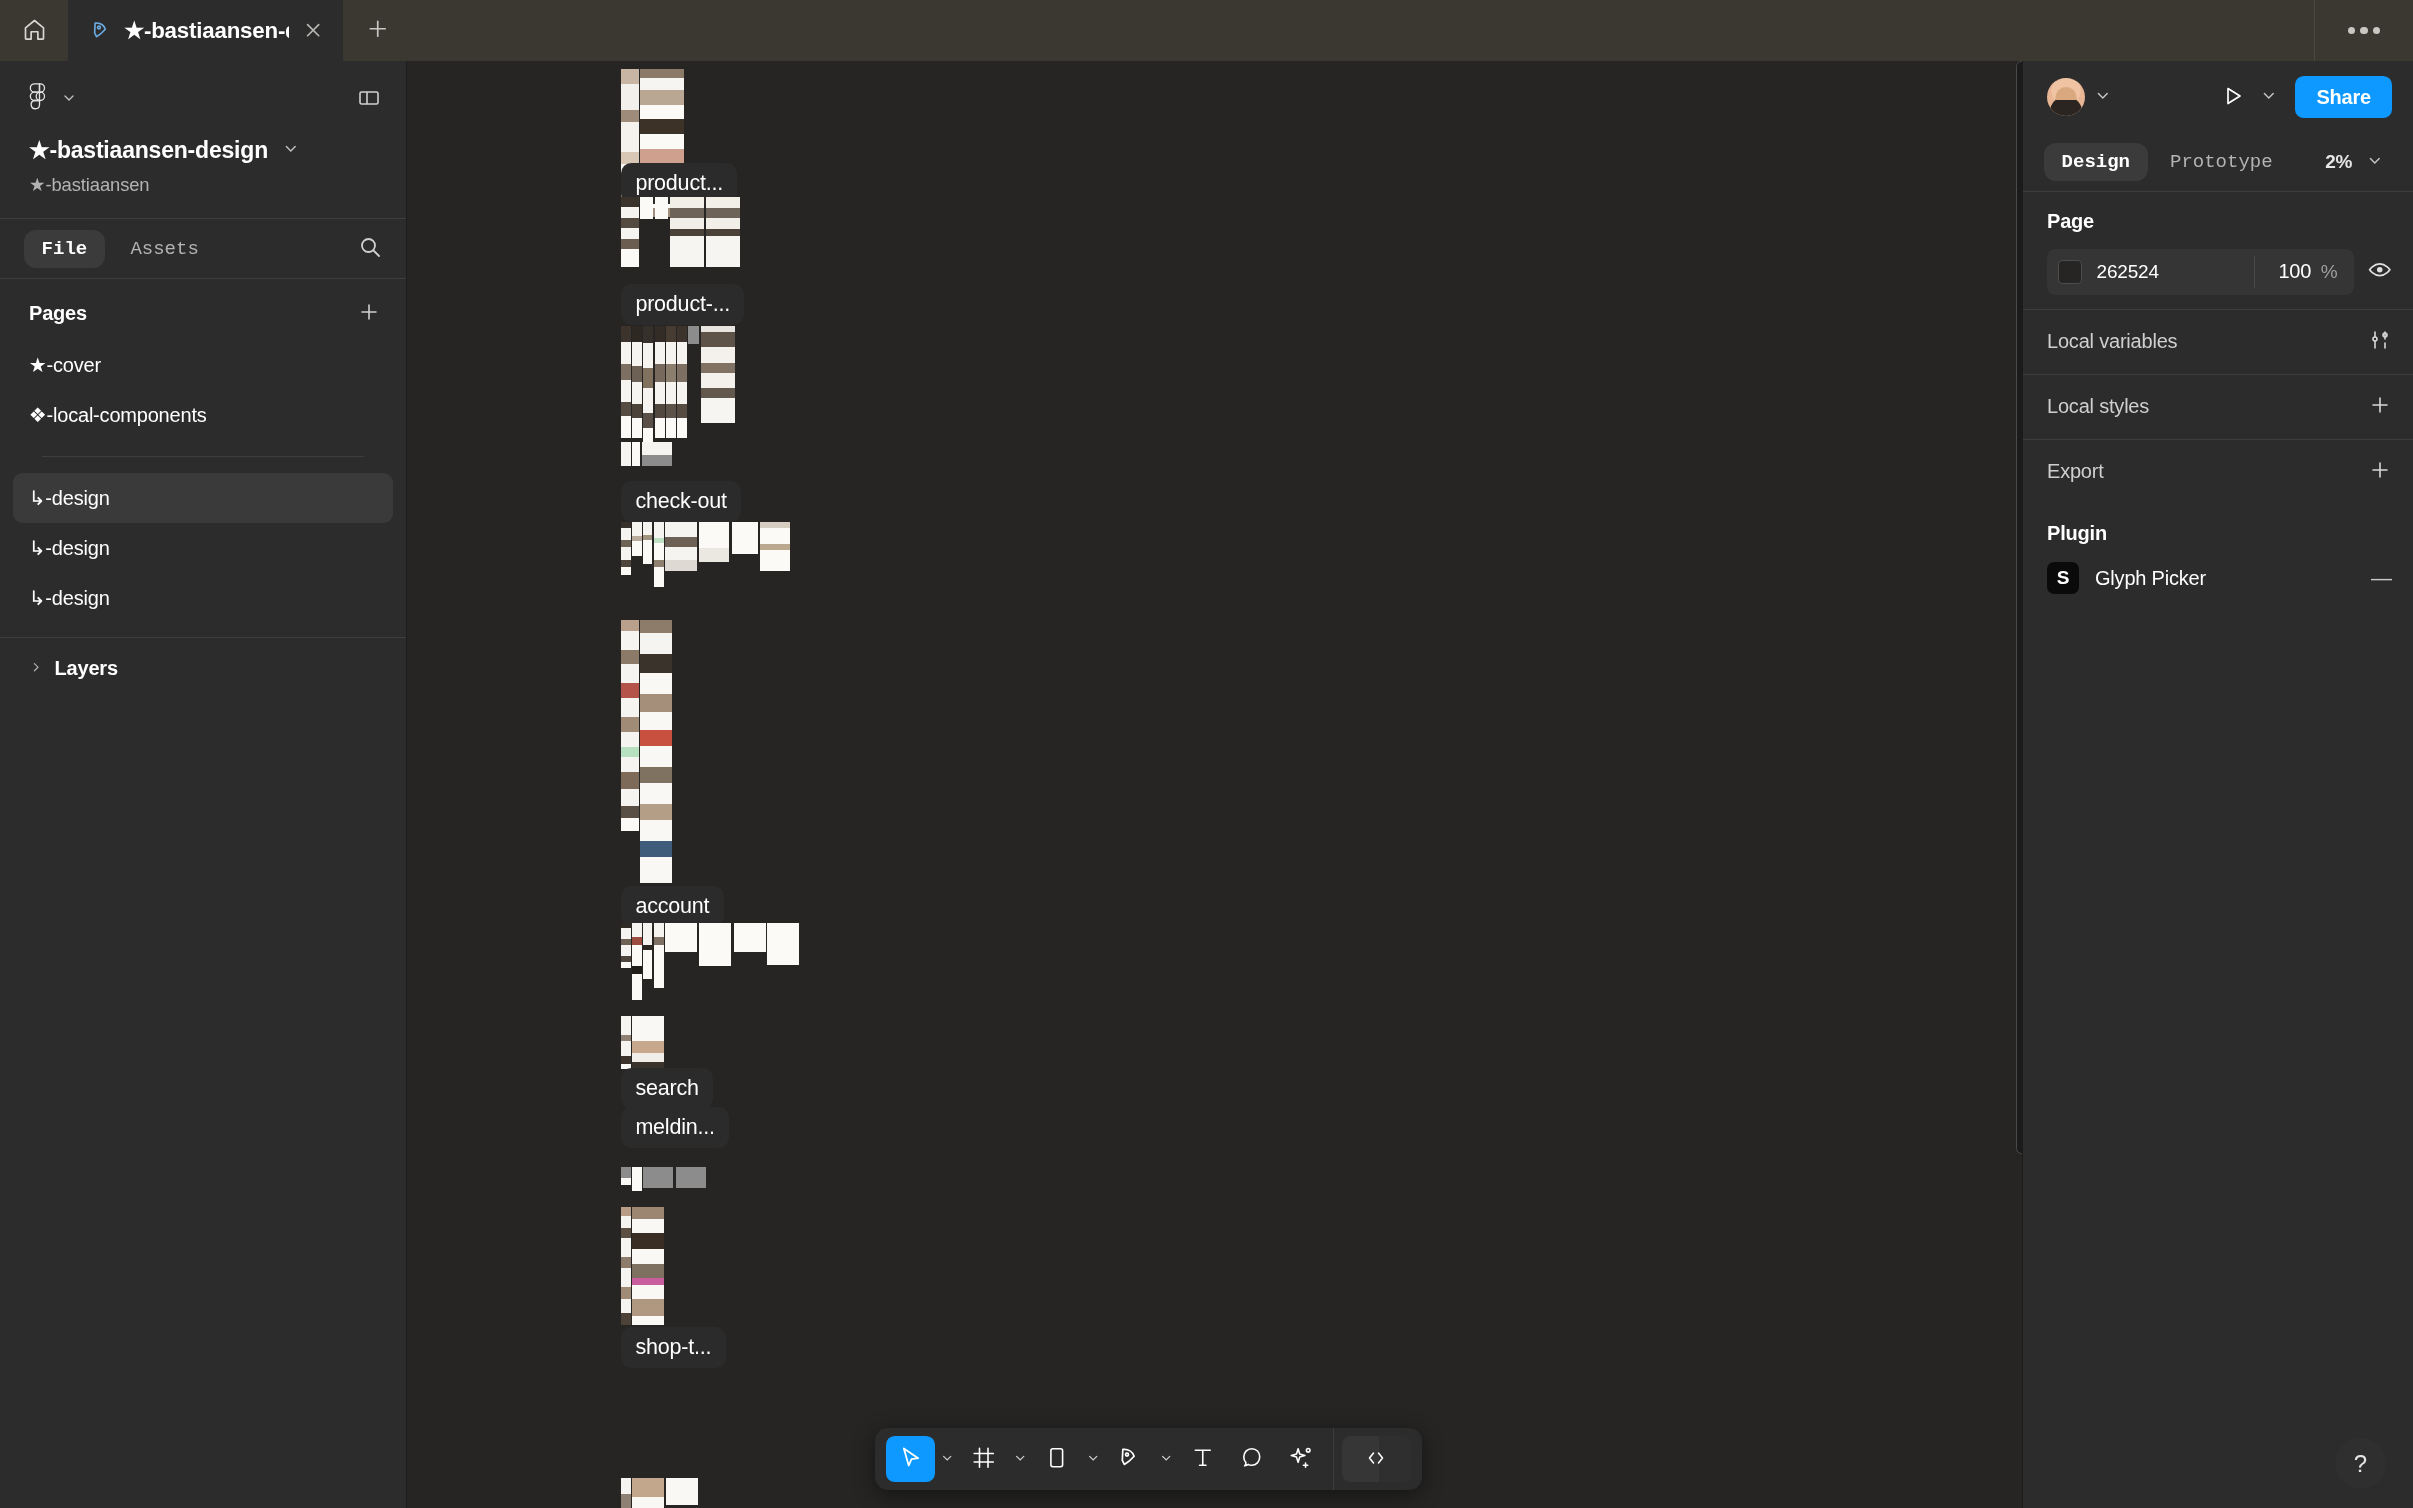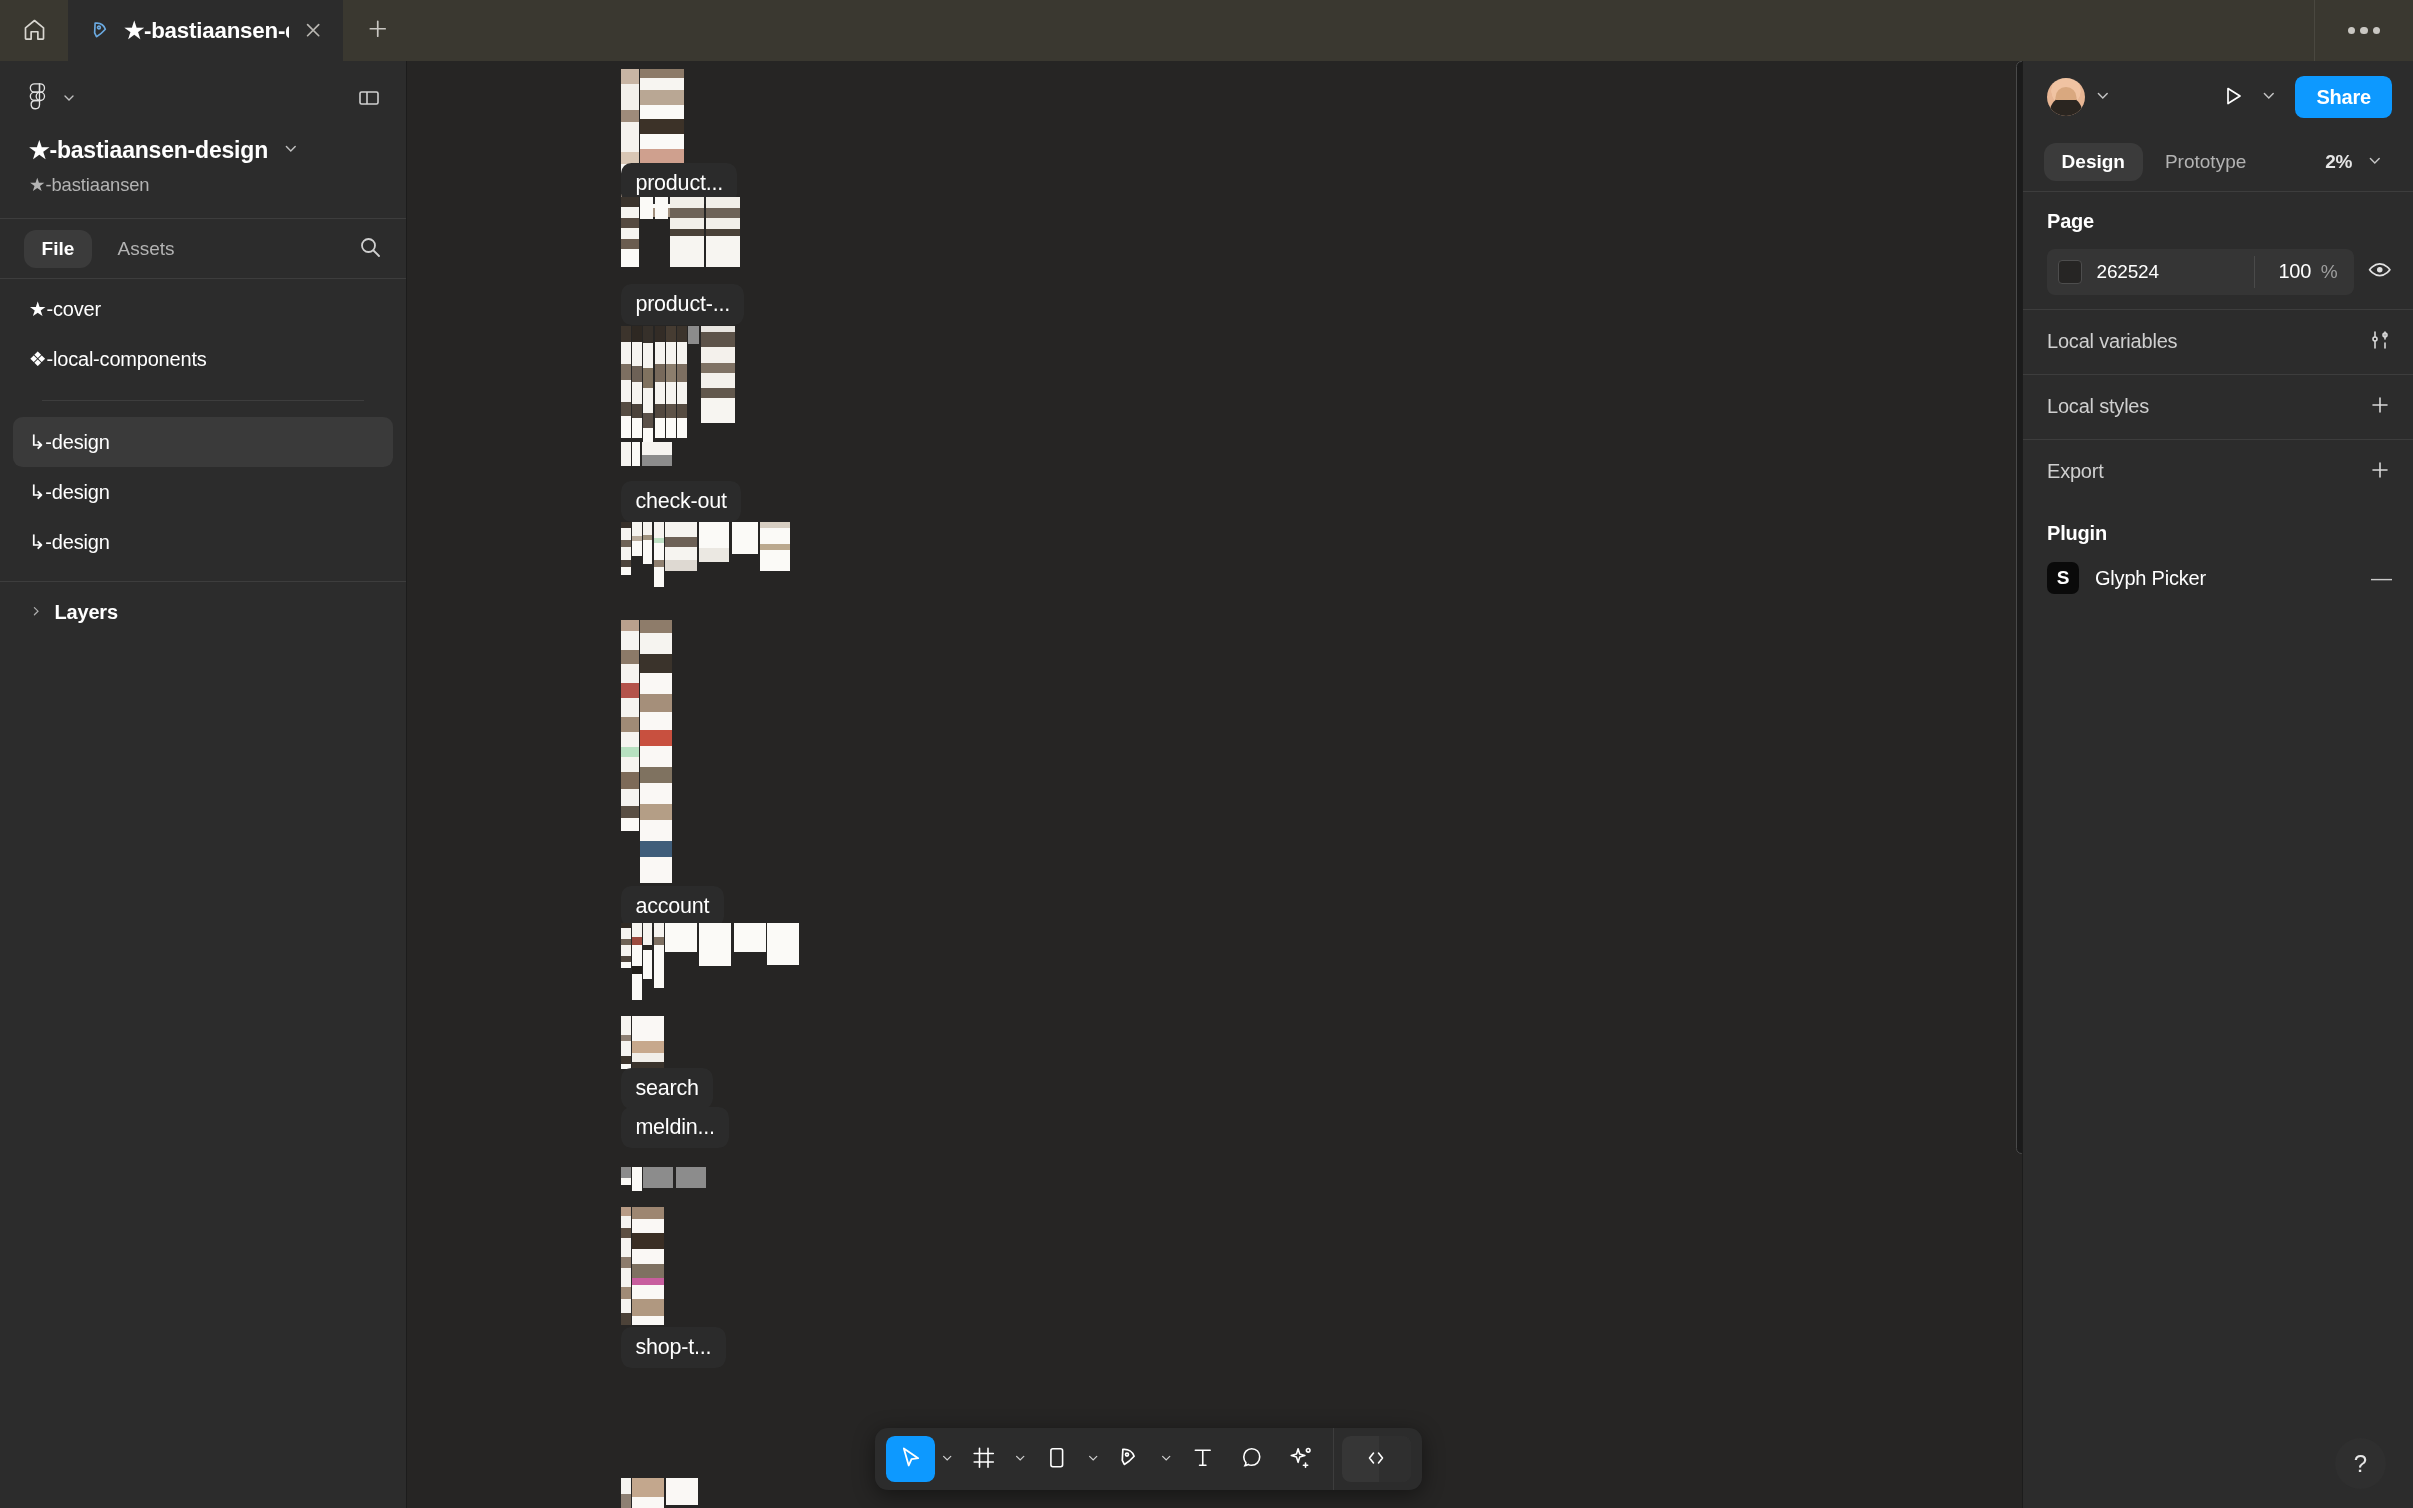--- a/index.html
+++ b/index.html
@@ -76,21 +76,21 @@
   .file-sub {
     color: #b3b3b3; font-size: 18.4px; margin-top: 9.6px; letter-spacing: -0.1px;
   }
 
   .tabs-row {
     height: 61px; border-top: 0.8px solid #3d3d3d; border-bottom: 0.8px solid #3d3d3d;
     display: flex; align-items: center; padding: 0 24px 0 24px; gap: 8px;
   }
   .seg {
     padding: 8px 17.6px; border-radius: 12px; font-size: 19px;
-    color: #b3b3b3; cursor: pointer; font-weight: 400;
+    color: #b3b3b3; cursor: pointer; font-weight: 400; font-family: Liberation Mono, monospace;
   }
   .seg.active { background: #3b3b3b; color: #ffffff; font-weight: 700; }
   .tabs-spacer { flex: 1; }
   .search-ico { cursor: pointer; display:flex; }
 
   .pages-head {
     display: flex; align-items: center; padding: 21px 25.5px 8px 29px;
   }
   .pages-label { color: #ffffff; font-size: 20px; font-weight: 700; letter-spacing:-0.2px;}
   .pages-add { margin-left: auto; cursor: pointer; display:flex; }
@@ -330,20 +330,30 @@
     <div class="search-ico">
       <span>
         <svg viewBox="0 0 24 24" fill="none" stroke="#d0d0d0" stroke-width="1.8" stroke-linecap="round" width="24" height="24">
           <circle cx="10.5" cy="10.5" r="6.5"></circle>
             <path d="M15.5 15.5 21 21"></path>
         </svg>
       </span>
     </div>
   </div>
 
+  <div class="pages-head">
+    <span class="pages-label">Pages</span>
+    <span class="pages-add">
+      <span>
+        <svg viewBox="0 0 24 24" stroke="#d0d0d0" stroke-width="1.6" stroke-linecap="round" fill="none" width="24" height="24">
+            <path d="M12 5v14M5 12h14"></path>
+          </svg>
+      </span>
+    </span>
+  </div>
 
   <div class="page-list">
     <div class="page-item">★-cover</div>
     <div class="page-item">❖-local-components</div>
     <div class="page-sep"></div>
     <div class="page-item selected">↳-design</div>
     <div class="page-item">↳-design</div>
     <div class="page-item">↳-design</div>
   </div>
 

